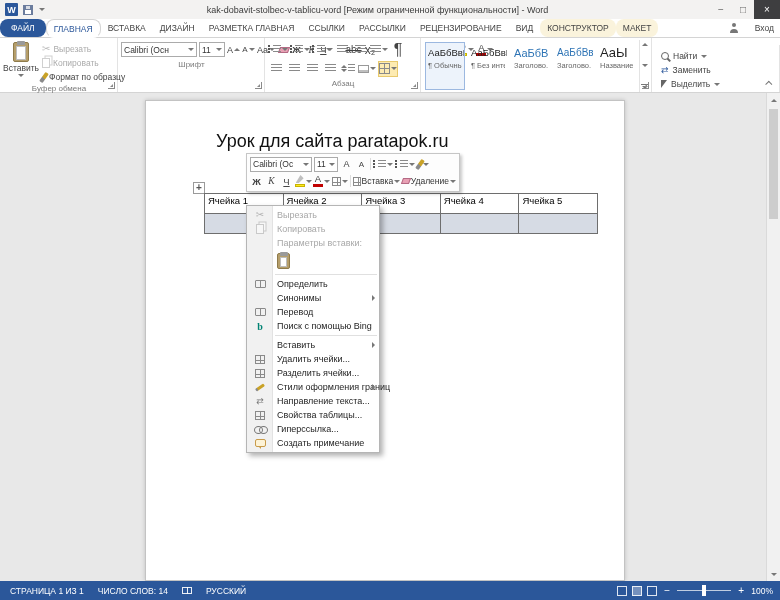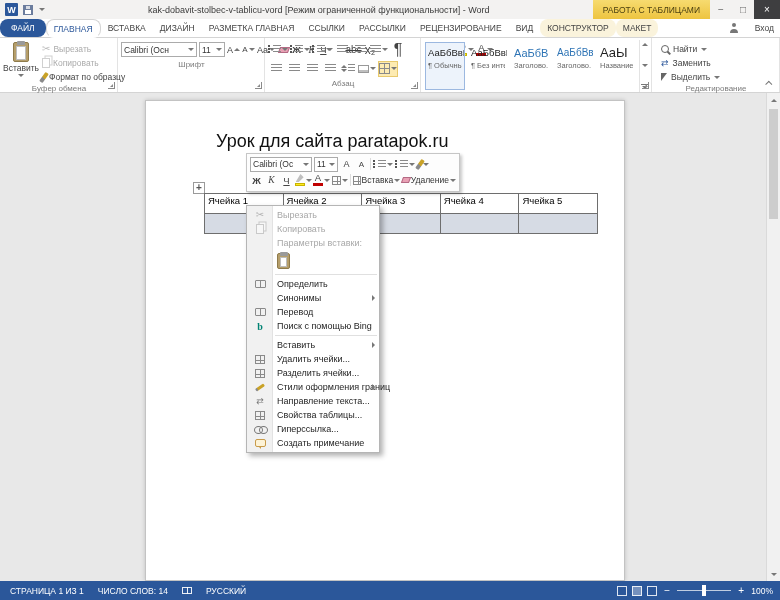--- a/index.html
+++ b/index.html
@@ -40,21 +40,21 @@
   
   .ribbon { background: #fff; border-bottom: 1px solid #D4D4D4; height: 55px; display: flex; position: relative; flex: none; }
   .rgroup { position: relative; display: flex; flex-direction: column; border-right: 1px solid #E3E3E3; padding: 2px 2px 0 3px; }
   .rgroup-content { flex: 1; display: flex; }
   .rgroup-label { height: 13px; text-align: center; font-size: 8px; color: #7A7A7A; line-height: 12px; }
   .dlg { position: absolute; right: 2px; bottom: 3px; width: 7px; height: 7px;
          border-right: 1px solid #8a8a8a; border-bottom: 1px solid #8a8a8a; }
   .dlg::after { content: ""; position: absolute; right: 1px; bottom: 1px; width: 0; height: 0;
                 border-left: 3px solid transparent; border-bottom: 3px solid #8a8a8a; }
   .g-clipboard { width: 118px; } .g-font { width: 147px; } .g-par { width: 156px; } .g-styles { width: 231px; }
-  .g-edit { flex: 1; }
+  .g-edit { flex: 1; margin-top: 7px; }
   .paste-btn { width: 36px; display: flex; flex-direction: column; align-items: center; padding-top: 2px; gap: 1px; }
   .lbl { font-size: 8.5px; color: #444; white-space: nowrap; }
   .clipb { position: relative; width: 16px; height: 20px; background: #B59E6B; border: 1px solid #8F7B4B; border-radius: 2px; }
   .clipb::before { content: ""; position: absolute; left: 2px; right: 2px; top: 3px; bottom: 1px; background: #fff; border: 1px solid #BDBDBD; }
   .clipb::after { content: ""; position: absolute; top: -2px; left: 50%; transform: translateX(-50%); width: 8px; height: 4px; background: #9A9A9A; border-radius: 1px; }
   .clipb.sm { width: 13px; height: 16px; }
   .clip-col { display: flex; flex-direction: column; padding: 3px 0 0 3px; gap: 2px; }
   .clip-item { display: flex; align-items: center; gap: 3px; height: 12px; font-size: 8.5px; white-space: nowrap; }
   .disabled { color: #ABABAB; }
   .disabled .ic { opacity: .45; }
@@ -120,21 +120,21 @@
                   background: #fff; display: flex; align-items: center; justify-content: center;
                   font-size: 10px; font-weight: bold; color: #555; line-height: 10px; }
   .doc-table { position: absolute; left: 58px; top: 92px; width: 394px; border-collapse: collapse; table-layout: fixed; }
   .doc-table td { border: 1px solid #6E6E6E; height: 20px; font-size: 9.5px; color: #000;
                   padding: 1px 0 0 3px; vertical-align: top; width: 20%; }
   .doc-table tr.selrow td { background: #D6DBE4; }
 
   
   .minibar { position: absolute; left: 246px; top: 60px; width: 214px; height: 39px; background: #FDFDFD;
              border: 1px solid #C6C6C6; box-shadow: 2px 2px 3px rgba(0,0,0,.22); padding: 2px 3px;
-             display: flex; flex-direction: column; justify-content: flex-start; z-index: 5; }
+             display: flex; flex-direction: column; justify-content: space-between; z-index: 5; }
   .mb-row { display: flex; align-items: center; gap: 2px; height: 16px; }
   .mb-sep { width: 1px; height: 12px; background: #DCDCDC; }
   .mb-lbl { font-size: 8.5px; color: #333; white-space: nowrap; }
 
   
   .ctxmenu { position: absolute; left: 246px; top: 112px; width: 134px; background:
              linear-gradient(90deg, #F1F1F1 0 25px, #E2E2E2 25px 26px, #fff 26px);
              border: 1px solid #B5B5B5; box-shadow: 3px 3px 5px rgba(0,0,0,.3); padding: 2px 0;
              z-index: 6; font-size: 9px; color: #1E1E1E; }
   .mitem { position: relative; height: 14px; display: flex; align-items: center; padding: 0 14px 0 30px; white-space: nowrap; }
@@ -175,21 +175,20 @@
 </head>
 <body>
 
 <div class="app">
 
   <div class="titlebar">
     <span class="word-logo">W</span>
     <span class="floppy"></span>
     <span class="t-d" style="margin-left:3px;"></span>
     <span class="title-text">kak-dobavit-stolbec-v-tablicu-vord [Режим ограниченной функциональности] - Word</span>
-    <span class="ctx-header">РАБОТА С ТАБЛИЦАМИ</span>
     <span class="win-btn">−</span>
     <span class="win-btn">□</span>
     <span class="win-btn close">×</span>
   </div>
 
   <div class="tabsrow">
     <div class="tab file">ФАЙЛ</div>
     <div class="tab active">ГЛАВНАЯ</div>
     <div class="tab">ВСТАВКА</div>
     <div class="tab">ДИЗАЙН</div>

